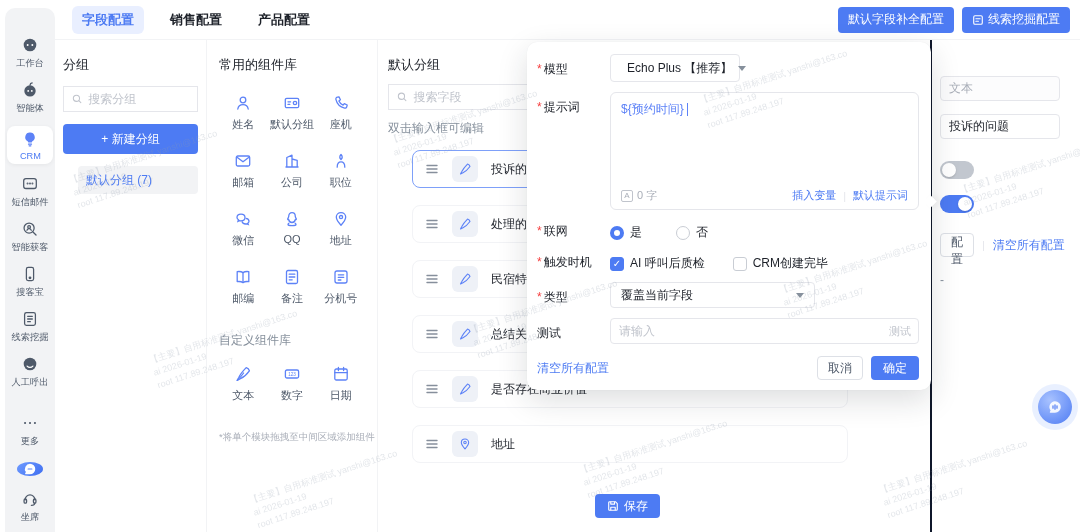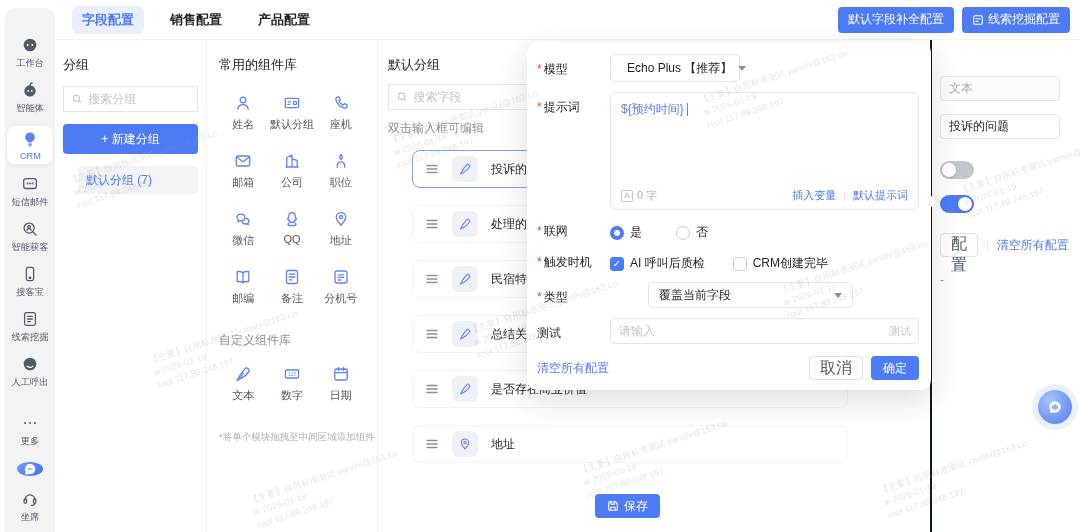--- a/index.html
+++ b/index.html
@@ -87,21 +87,21 @@
   .d-input.normal { color:#1d2129; margin-top:13px; }
   .tg { width:34px; height:18px; border-radius:9px; position:relative; cursor:pointer; }
   .tg .knob { position:absolute; top:2px; width:14px; height:14px; border-radius:50%; background:#fff;
     box-shadow:0 1px 2px rgba(0,0,0,.15); }
   .tg.off { background:#c2c7cf; margin-top:22px; }
   .tg.off .knob { left:2px; }
   .tg.on { background:#4d7bf3; margin-top:16px; }
   .tg.on .knob { right:2px; }
   .config-row { margin-top:20px; display:flex; align-items:center; gap:8px; }
   .btn-outline { height:24px; padding:0 10px; border:1px solid #dde0e6; border-radius:4px;
-    background:#fff; font-size:16px; color:#4e5969; cursor:pointer; font-family:inherit; }
+    background:#fff; font-size:12px; color:#4e5969; cursor:pointer; font-family:inherit; }
   .vsep { color:#e5e6eb; font-size:11px; }
   .link { font-size:12px; color:#4d7bf3; cursor:pointer; text-decoration:none; white-space:nowrap; }
   .dash { margin-top:16px; font-size:12px; color:#86909c; }
 
   
   .dialog { position:absolute; left:527px; top:42px; width:404px; background:#fff; z-index:10;
     border-radius:10px; box-shadow:0 10px 30px rgba(29,33,41,.15), 0 0 1px rgba(29,33,41,.08);
     padding:12px 12px 10px 10px; }
   .dialog .arrow { position:absolute; right:-4px; top:155px; width:9px; height:9px; background:#fff;
     transform:rotate(45deg); box-shadow:3px -3px 6px rgba(29,33,41,.06); }
@@ -123,21 +123,21 @@
     color:#a9aeb8; display:flex; align-items:center; justify-content:center; }
   .prompt-links { margin-left:auto; display:flex; align-items:center; gap:7px; font-size:11px; }
   .radio-group, .check-group { display:flex; align-items:center; gap:34px; padding-top:4px; }
   .opt { display:flex; align-items:center; gap:6px; font-size:12px; color:#1d2129; cursor:pointer; }
   .radio { width:14px; height:14px; border-radius:50%; border:1px solid #c9cdd4; background:#fff; }
   .radio.sel { border:4px solid #4d7bf3; }
   .cbox { width:14px; height:14px; border-radius:3px; border:1px solid #c9cdd4; background:#fff;
     display:flex; align-items:center; justify-content:center; }
   .cbox.checked { background:#4d7bf3; border-color:#4d7bf3; color:#fff; font-size:10px; }
   .cbox.checked::after { content:"✓"; line-height:1; }
-  .dd-type { width:205px; height:26px;margin-left:38px; }
+  .dd-type { width:205px; height:26px; }
   .test-wrap { flex:1; position:relative; }
   .test-input { width:100%; height:26px; border:1px solid #e5e6eb; border-radius:4px; padding:0 40px 0 8px;
     font-size:12px; font-family:inherit; outline:none; color:#1d2129; }
   .test-input::placeholder { color:#c0c4cc; }
   .test-suffix { position:absolute; right:8px; top:6px; font-size:11px; color:#c0c4cc; cursor:pointer; }
   .dfoot { display:flex; align-items:center; margin-top:12px; }
   .dfoot .buttons { margin-left:auto; display:flex; gap:8px; }
   .btn-confirm { height:24px; padding:0 12px; background:#4d7bf3; border:none; border-radius:4px;
     color:#fff; font-size:12px; cursor:pointer; font-family:inherit; }
 

